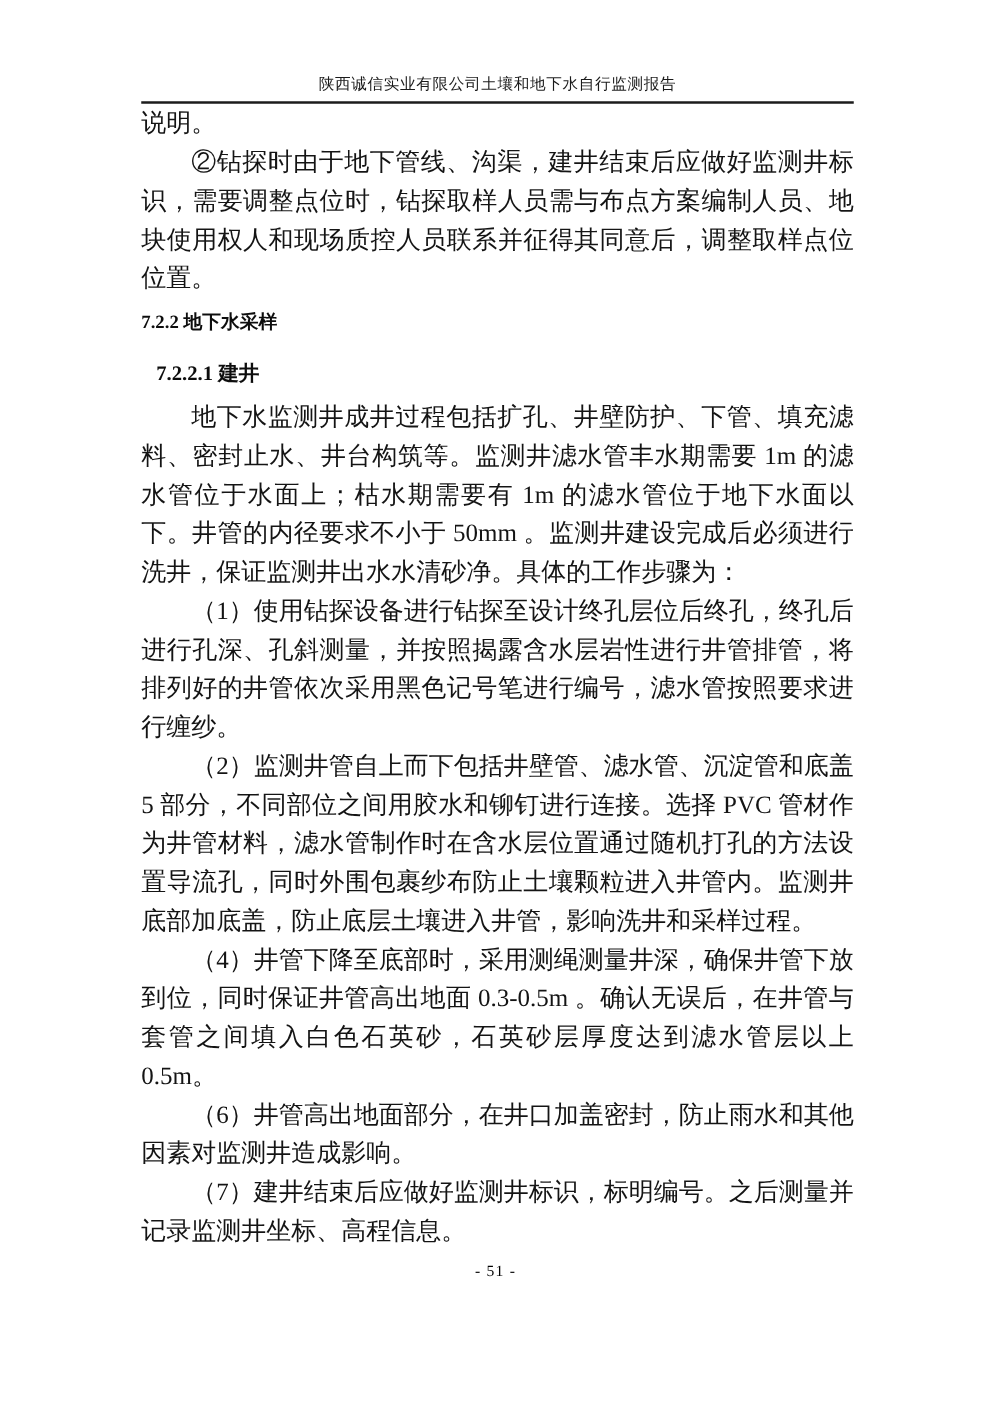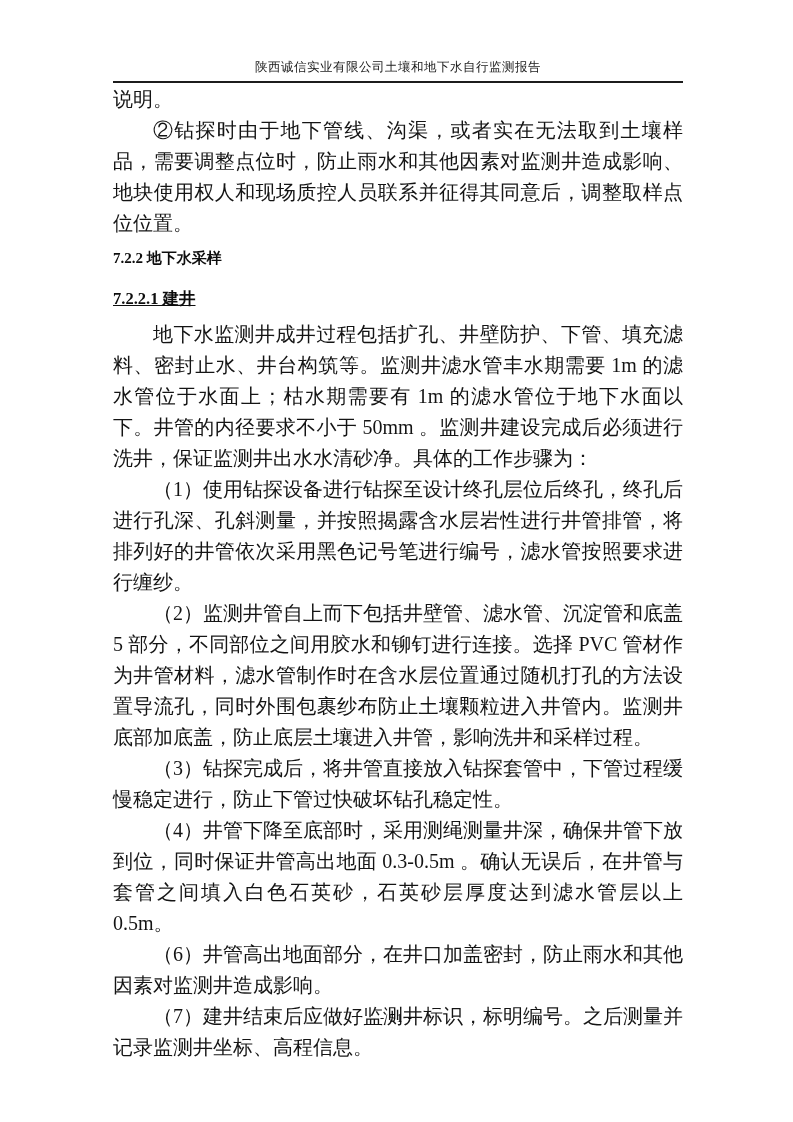--- a/index.html
+++ b/index.html
@@ -55,26 +55,25 @@
     text-indent: 0;
   }
   h2.sec-heading {
     margin: 5px 0 0 0;
     font-size: 15px;
     line-height: 28px;
     font-weight: bold;
     color: #0d0d0d;
   }
   h3.subsec-heading {
-    margin: 15px 0 8px 0;
+    margin: 15px 0 8px 12px;
     font-size: 16.5px;
     line-height: 24px;
     font-weight: bold;
     color: #0d0d0d;
-    text-decoration: underline;
   }
   .page-footer {
     position: absolute;
     top: 1008px;
     left: 0;
     width: 793px;
     text-align: center;
   }
   .page-number {
     font-size: 12.5px;
@@ -87,31 +86,30 @@
 
 <div class="page">
 
   <div class="page-header">
     <div class="header-title">陕西诚信实业有限公司土壤和地下水自行监测报告</div>
     <div class="header-rule"></div>
   </div>
 
   <div class="content">
     <p class="no-indent">说明。</p>
-    <p>②钻探时由于地下管线、沟渠，或者实在无法取到土壤样品，需要调整点位时，防止雨水和其他因素对监测井造成影响、地块使用权人和现场质控人员联系并征得其同意后，调整取样点位位置。</p>
+    <p>②钻探时由于地下管线、沟渠，建井结束后应做好监测井标识，需要调整点位时，钻探取样人员需与布点方案编制人员、地块使用权人和现场质控人员联系并征得其同意后，调整取样点位位置。</p>
 
     <h2 class="sec-heading">7.2.2 地下水采样</h2>
 
     <h3 class="subsec-heading">7.2.2.1 建井</h3>
 
     <p>地下水监测井成井过程包括扩孔、井壁防护、下管、填充滤料、密封止水、井台构筑等。监测井滤水管丰水期需要 1m 的滤水管位于水面上；枯水期需要有 1m 的滤水管位于地下水面以下。井管的内径要求不小于 50mm 。监测井建设完成后必须进行洗井，保证监测井出水水清砂净。具体的工作步骤为：</p>
 
     <p>（1）使用钻探设备进行钻探至设计终孔层位后终孔，终孔后进行孔深、孔斜测量，并按照揭露含水层岩性进行井管排管，将排列好的井管依次采用黑色记号笔进行编号，滤水管按照要求进行缠纱。</p>
     <p>（2）监测井管自上而下包括井壁管、滤水管、沉淀管和底盖 5 部分，不同部位之间用胶水和铆钉进行连接。选择 PVC 管材作为井管材料，滤水管制作时在含水层位置通过随机打孔的方法设置导流孔，同时外围包裹纱布防止土壤颗粒进入井管内。监测井底部加底盖，防止底层土壤进入井管，影响洗井和采样过程。</p>
-    <p>（3）钻探完成后，将井管直接放入钻探套管中，下管过程缓慢稳定进行，防止下管过快破坏钻孔稳定性。</p>
     <p>（4）井管下降至底部时，采用测绳测量井深，确保井管下放到位，同时保证井管高出地面 0.3-0.5m 。确认无误后，在井管与套管之间填入白色石英砂，石英砂层厚度达到滤水管层以上 0.5m。</p>
     <p>（6）井管高出地面部分，在井口加盖密封，防止雨水和其他因素对监测井造成影响。</p>
     <p>（7）建井结束后应做好监测井标识，标明编号。之后测量并记录监测井坐标、高程信息。</p>
   </div>
 
   <div class="page-footer">
     <span class="page-number">- 51 -</span>
   </div>
 
 </div>

